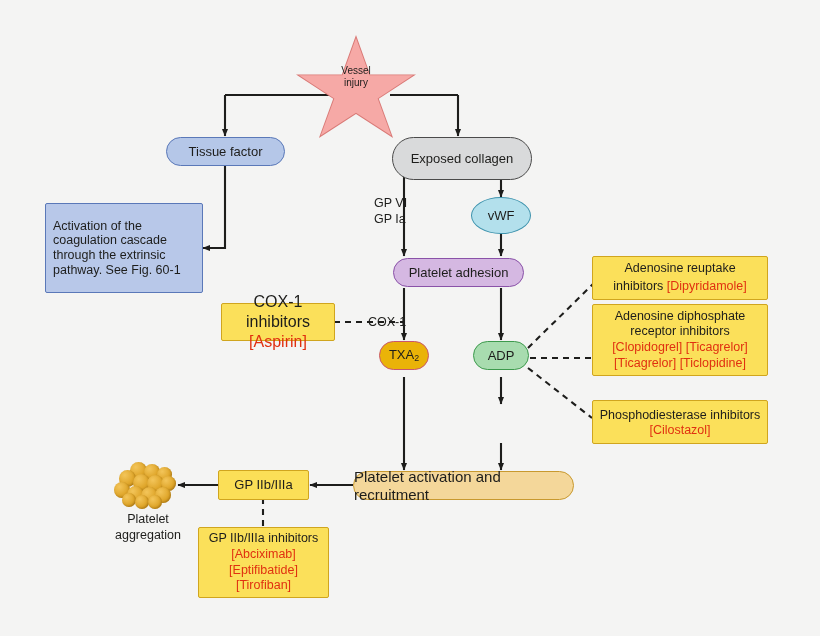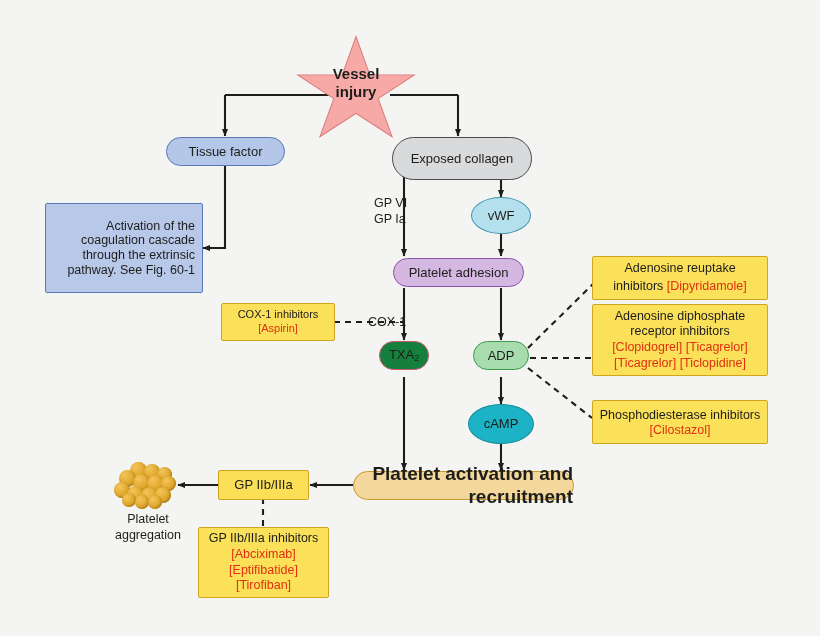--- a/index.html
+++ b/index.html
@@ -10,36 +10,36 @@
     position:relative;
     overflow:hidden;
     color:#1d1d1b;
   }
   #canvas{position:absolute;left:0;top:0;width:820px;height:636px;}
   svg.edges{position:absolute;left:0;top:0;width:820px;height:636px;pointer-events:none;}
 
   .node{
     position:absolute;
     display:flex;align-items:center;justify-content:center;
-    text-align:right;
+    text-align:left;
     box-sizing:border-box;
     line-height:1.18;
   }
 
   
   .pill{border-radius:999px;border:1.4px solid;}
   .rect{border-radius:2px;border:1.4px solid;}
   .ellipse{border-radius:50%;border:1.4px solid;}
 
   .n-tissue{background:#b5c7e8;border-color:#5a78b8;color:#1d1d1b;}
   .n-coag{background:#b8c8e9;border-color:#5a78b8;color:#1d1d1b;}
   .n-collagen{background:#d9dadb;border-color:#4a4a4a;color:#1d1d1b;}
   .n-vwf{background:#b3e0ec;border-color:#3f93ad;color:#1d1d1b;}
   .n-adhesion{background:#d5b8e2;border-color:#8a52a8;color:#1d1d1b;}
-  .n-txa{background:#15803d;border-color:#c9566e;color:#1d1d1b;}
+  .n-txa{background:#eab308;border-color:#c9566e;color:#1d1d1b;}
   .n-adp{background:#a8dcaf;border-color:#3d9a4d;color:#1d1d1b;}
   .n-camp{background:#1cb3c6;border-color:#138a99;color:#1d1d1b;}
   .n-activation{background:#f4d79a;border-color:#c8992f;color:#1d1d1b;}
   .n-gp{background:#fbdf57;border-color:#d0a51e;color:#1d1d1b;}
   .drugbox{background:#fbe05a;border:1.4px solid #d0a51e;color:#1d1d1b;border-radius:2px;
     display:flex;align-items:center;justify-content:center;text-align:center;position:absolute;
     box-sizing:border-box;padding:4px 6px;line-height:1.25;}
 
   .drug{color:#e03010;}
 
@@ -116,21 +116,21 @@
       <path d="M334,322 L404,322"></path>
       <path d="M528,348 L594,283"></path>
       <path d="M530,358 L594,358"></path>
       <path d="M528,368 L592,418"></path>
       <path d="M263,498 L263,527"></path>
     </g>
   </svg>
 
   <div class="star-outline" style="left:296px;top:35px;width:120px;height:112px;"></div>
   <div class="star" style="left:299px;top:38px;width:114px;height:106px;"></div>
-  <div class="star-label" style="left:299px;top:65px;width:114px;font-size:15px;font-weight:bold;">
+  <div class="star-label" style="left:299px;top:65px;width:114px;font-size:10px;">
     <div>Vessel</div>
     <div>injury</div>
   </div>
 
   <div class="node pill n-tissue" style="left:166px;top:137px;width:119px;height:29px;font-size:13px;">
     <span>Tissue factor</span>
   </div>
 
   <div class="node rect n-coag" style="left:45px;top:203px;width:158px;height:90px;font-size:12.5px;padding:4px 7px;">
     <span>Activation of the coagulation cascade through the extrinsic pathway. See Fig. 60-1</span>
@@ -146,39 +146,36 @@
   </div>
 
   <div class="node ellipse n-vwf" style="left:471px;top:197px;width:60px;height:37px;font-size:13px;">
     <span>vWF</span>
   </div>
 
   <div class="node pill n-adhesion" style="left:393px;top:258px;width:131px;height:29px;font-size:13px;">
     <span>Platelet adhesion</span>
   </div>
 
-  <div class="drugbox" style="left:221px;top:303px;width:114px;height:38px;font-size:11px;flex-direction:column;">
+  <div class="drugbox" style="left:221px;top:303px;width:114px;height:38px;font-size:16px;flex-direction:column;">
     <div>COX-1 inhibitors</div>
     <div class="drug">[Aspirin]</div>
   </div>
   <div class="plain-label" style="left:368px;top:315px;font-size:12.5px;">
     <span>COX-1</span>
   </div>
 
   <div class="node pill n-txa" style="left:379px;top:341px;width:50px;height:29px;font-size:13px;">
     <span><span>TXA</span><sub>2</sub></span>
   </div>
 
   <div class="node pill n-adp" style="left:473px;top:341px;width:56px;height:29px;font-size:13px;">
     <span>ADP</span>
   </div>
 
-  <div class="node ellipse n-camp" style="left:468px;top:404px;width:66px;height:40px;font-size:13px;">
-    <span>cAMP</span>
-  </div>
 
   <div class="drugbox" style="left:592px;top:256px;width:176px;height:44px;font-size:12.5px;flex-direction:column;justify-content:space-between;">
     <div>Adenosine reuptake</div>
     <div>
       <span>inhibitors</span>
       <span class="drug">[Dipyridamole]</span>
     </div>
   </div>
 
   <div class="drugbox" style="left:592px;top:304px;width:176px;height:72px;font-size:12.5px;flex-direction:column;">
@@ -186,21 +183,21 @@
     <div>receptor inhibitors</div>
     <div class="drug">[Clopidogrel] [Ticagrelor]</div>
     <div class="drug">[Ticagrelor] [Ticlopidine]</div>
   </div>
 
   <div class="drugbox" style="left:592px;top:400px;width:176px;height:44px;font-size:12.5px;flex-direction:column;justify-content:flex-end;">
     <div>Phosphodiesterase inhibitors</div>
     <div class="drug">[Cilostazol]</div>
   </div>
 
-  <div class="node pill n-activation" style="left:353px;top:471px;width:221px;height:29px;font-size:19px;font-weight:bold;">
+  <div class="node pill n-activation" style="left:353px;top:471px;width:221px;height:29px;font-size:15px;">
     <span>Platelet activation and recruitment</span>
   </div>
 
   <div class="node rect n-gp" style="left:218px;top:470px;width:91px;height:30px;font-size:13px;">
     <span>GP IIb/IIIa</span>
   </div>
 
   <div class="drugbox" style="left:198px;top:527px;width:131px;height:71px;font-size:12.5px;flex-direction:column;">
     <div>GP IIb/IIIa inhibitors</div>
     <div class="drug">[Abciximab]</div>

